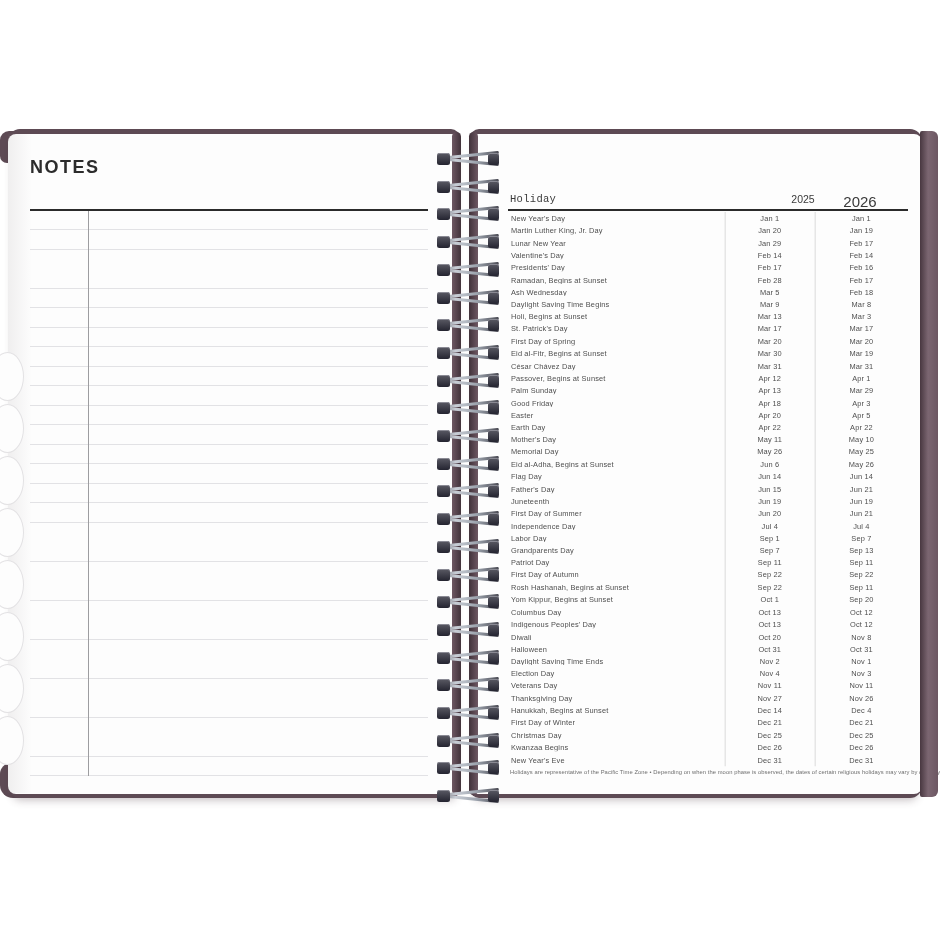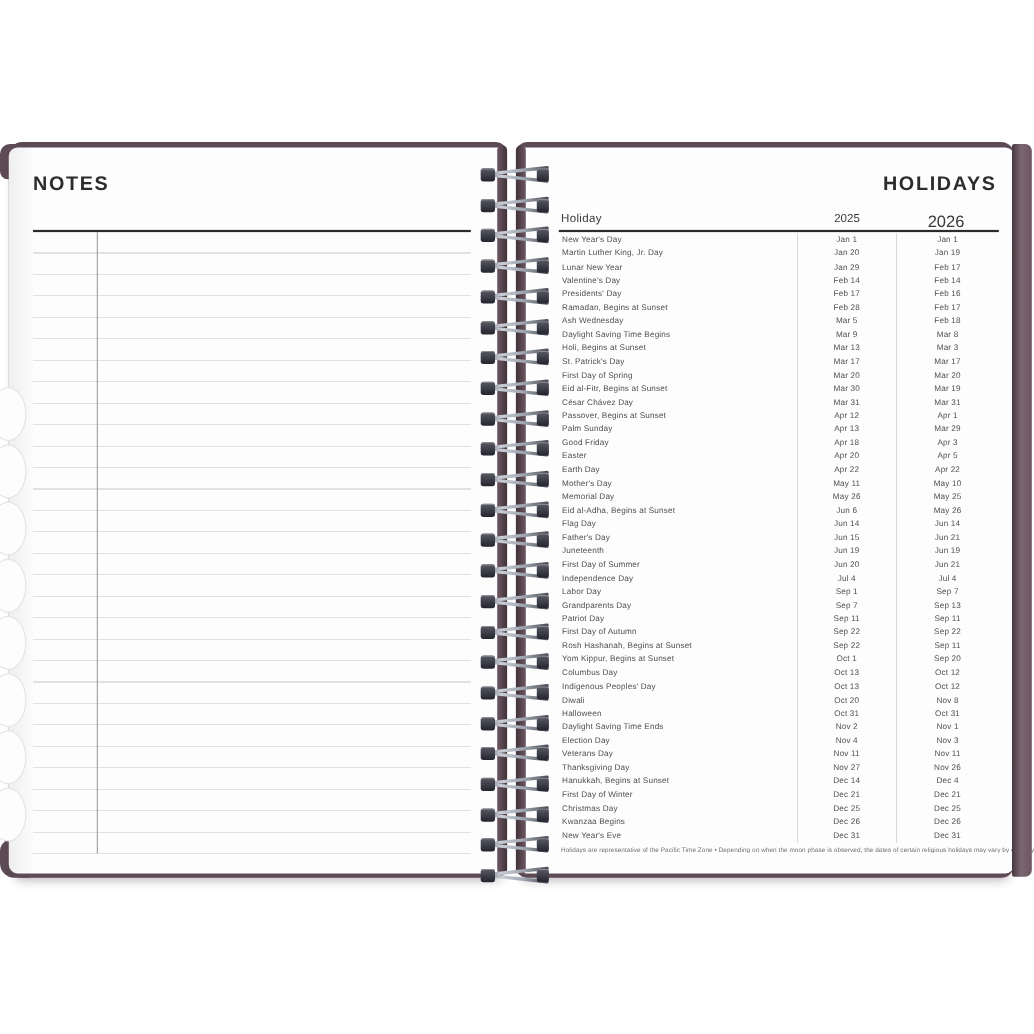--- a/index.html
+++ b/index.html
@@ -40,22 +40,22 @@
   
   .notes-title{position:absolute;left:30px;top:157px;z-index:2;font-size:18px;font-weight:600;
     letter-spacing:1.5px;color:#2c2c2c;}
   .notes-rule{position:absolute;left:30px;top:209px;width:398px;height:2px;background:#2b2b2b;z-index:2;}
   .notes-lines{position:absolute;left:30px;top:211px;width:398px;height:567px;z-index:2;
     background:repeating-linear-gradient(to bottom,rgba(0,0,0,0) 0px,rgba(0,0,0,0) 18.5px,#e2e2e5 18.5px,#e2e2e5 19.5px);}
   .notes-margin-line{position:absolute;left:88px;top:211px;width:1px;height:565px;background:#9d9da0;z-index:2;}
   
   .holidays-title{position:absolute;left:706px;top:157px;width:200px;text-align:right;z-index:2;
     font-size:18px;font-weight:600;letter-spacing:1.5px;color:#2c2c2c;}
-  .th-holiday{position:absolute;left:510px;top:193px;z-index:2;font-size:10.5px;color:#3a3a3a;letter-spacing:.3px;}
-  .th-y1{position:absolute;left:735px;top:193px;width:70px;text-align:center;z-index:2;font-size:10.5px;color:#3a3a3a;}
+  .th-holiday{position:absolute;left:510px;top:193px;z-index:2;font-size:10.5px;color:#3a3a3a;letter-spacing:.3px;font-family:Liberation Mono, monospace;}
+  .th-y1{position:absolute;left:768px;top:193px;width:70px;text-align:center;z-index:2;font-size:10.5px;color:#3a3a3a;}
   .th-y2{position:absolute;left:825px;top:193px;width:70px;text-align:center;z-index:2;font-size:15px;color:#3a3a3a;}
   .table-rule{position:absolute;left:508px;top:209px;width:400px;height:2px;background:#2b2b2b;z-index:2;}
   .table-body{position:absolute;left:508px;top:212px;width:533.4px;height:739px;z-index:2;
     transform:scale(0.75);transform-origin:top left;}
   .col-div{position:absolute;top:0;bottom:0;width:1.3px;background:#cfcfcf;}
   .cd1{left:289px;} .cd2{left:409px;}
   .hrow{display:flex;height:16.42px;align-items:center;font-size:9.9px;color:#4f4f4f;letter-spacing:.2px;}
   .cell-name{width:289px;padding-left:4px;box-sizing:border-box;white-space:nowrap;overflow:hidden;}
   .cell-d1{width:120px;text-align:center;}
   .cell-d2{flex:1;text-align:center;}
@@ -88,21 +88,20 @@
 
   <div class="notes-title">NOTES</div>
   <div class="notes-rule"></div>
   <div class="notes-lines"></div>
   <div class="notes-margin-line"></div>
 
   <div class="page-wrap right">
     <div class="page-inner"></div>
   </div>
 
-  <div class="holidays-title">HOLIDAYS</div>
   <div class="th-holiday">Holiday</div>
   <div class="th-y1">2025</div>
   <div class="th-y2">2026</div>
   <div class="table-rule"></div>
 
   <div class="table-body" id="table-body">
     <div class="col-div cd1"></div>
     <div class="col-div cd2"></div>
   <div class="hrow">
         <div class="cell-name">New Year's Day</div>

